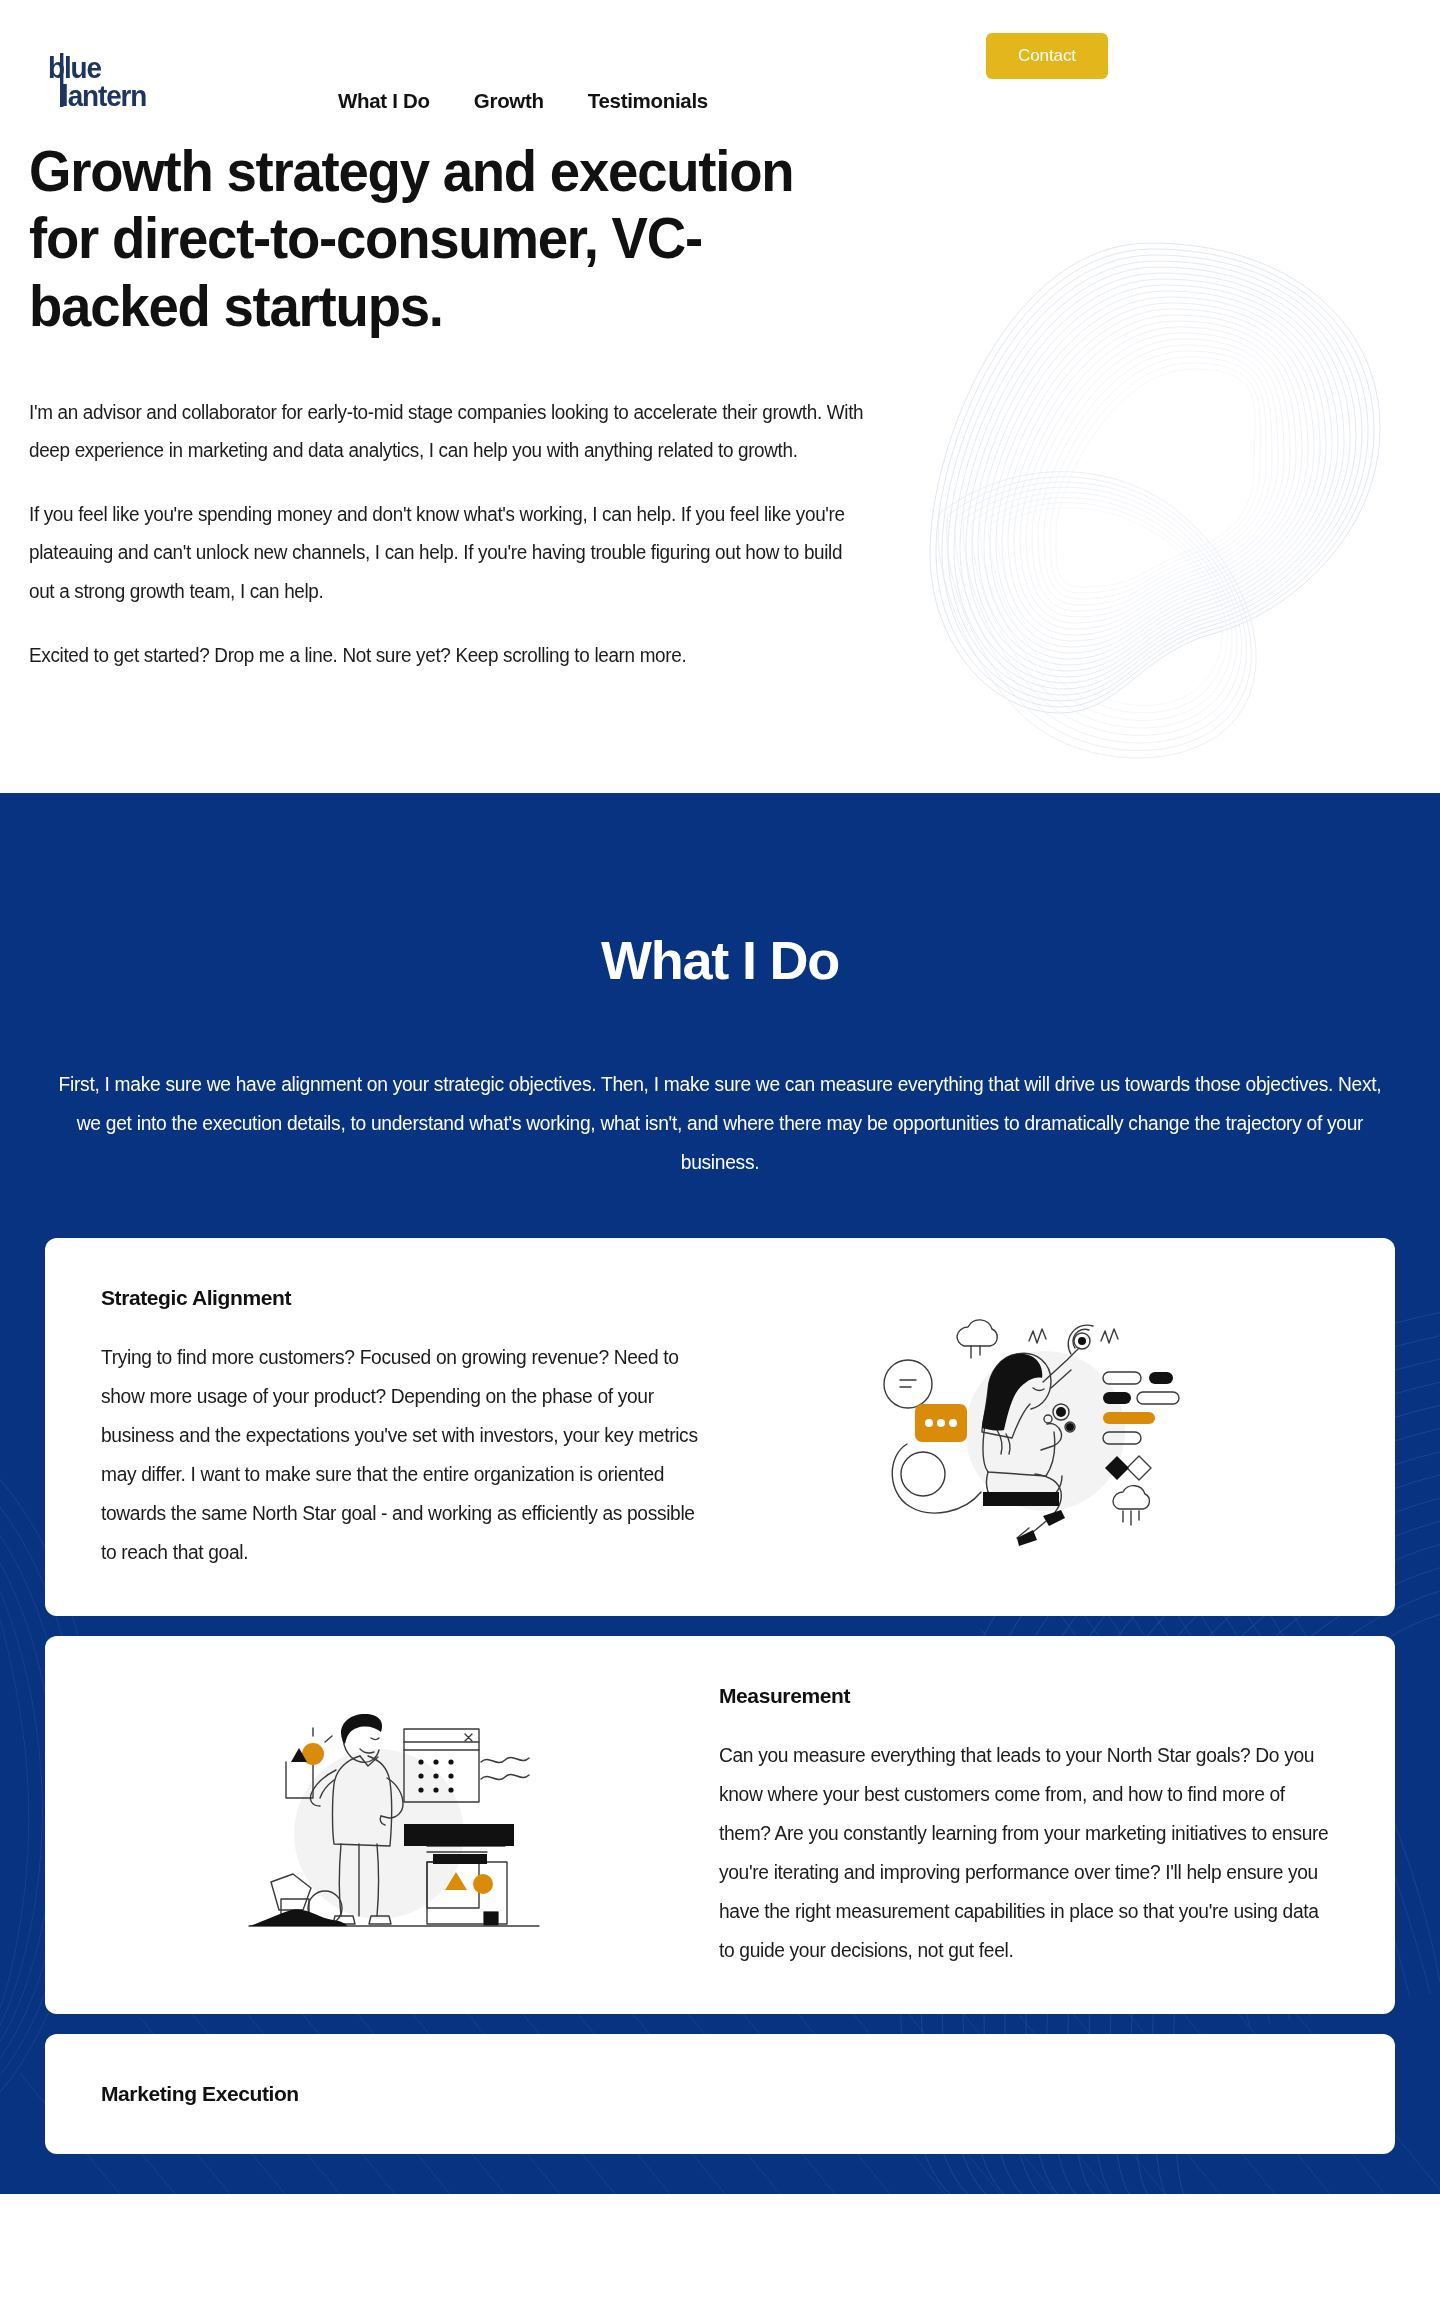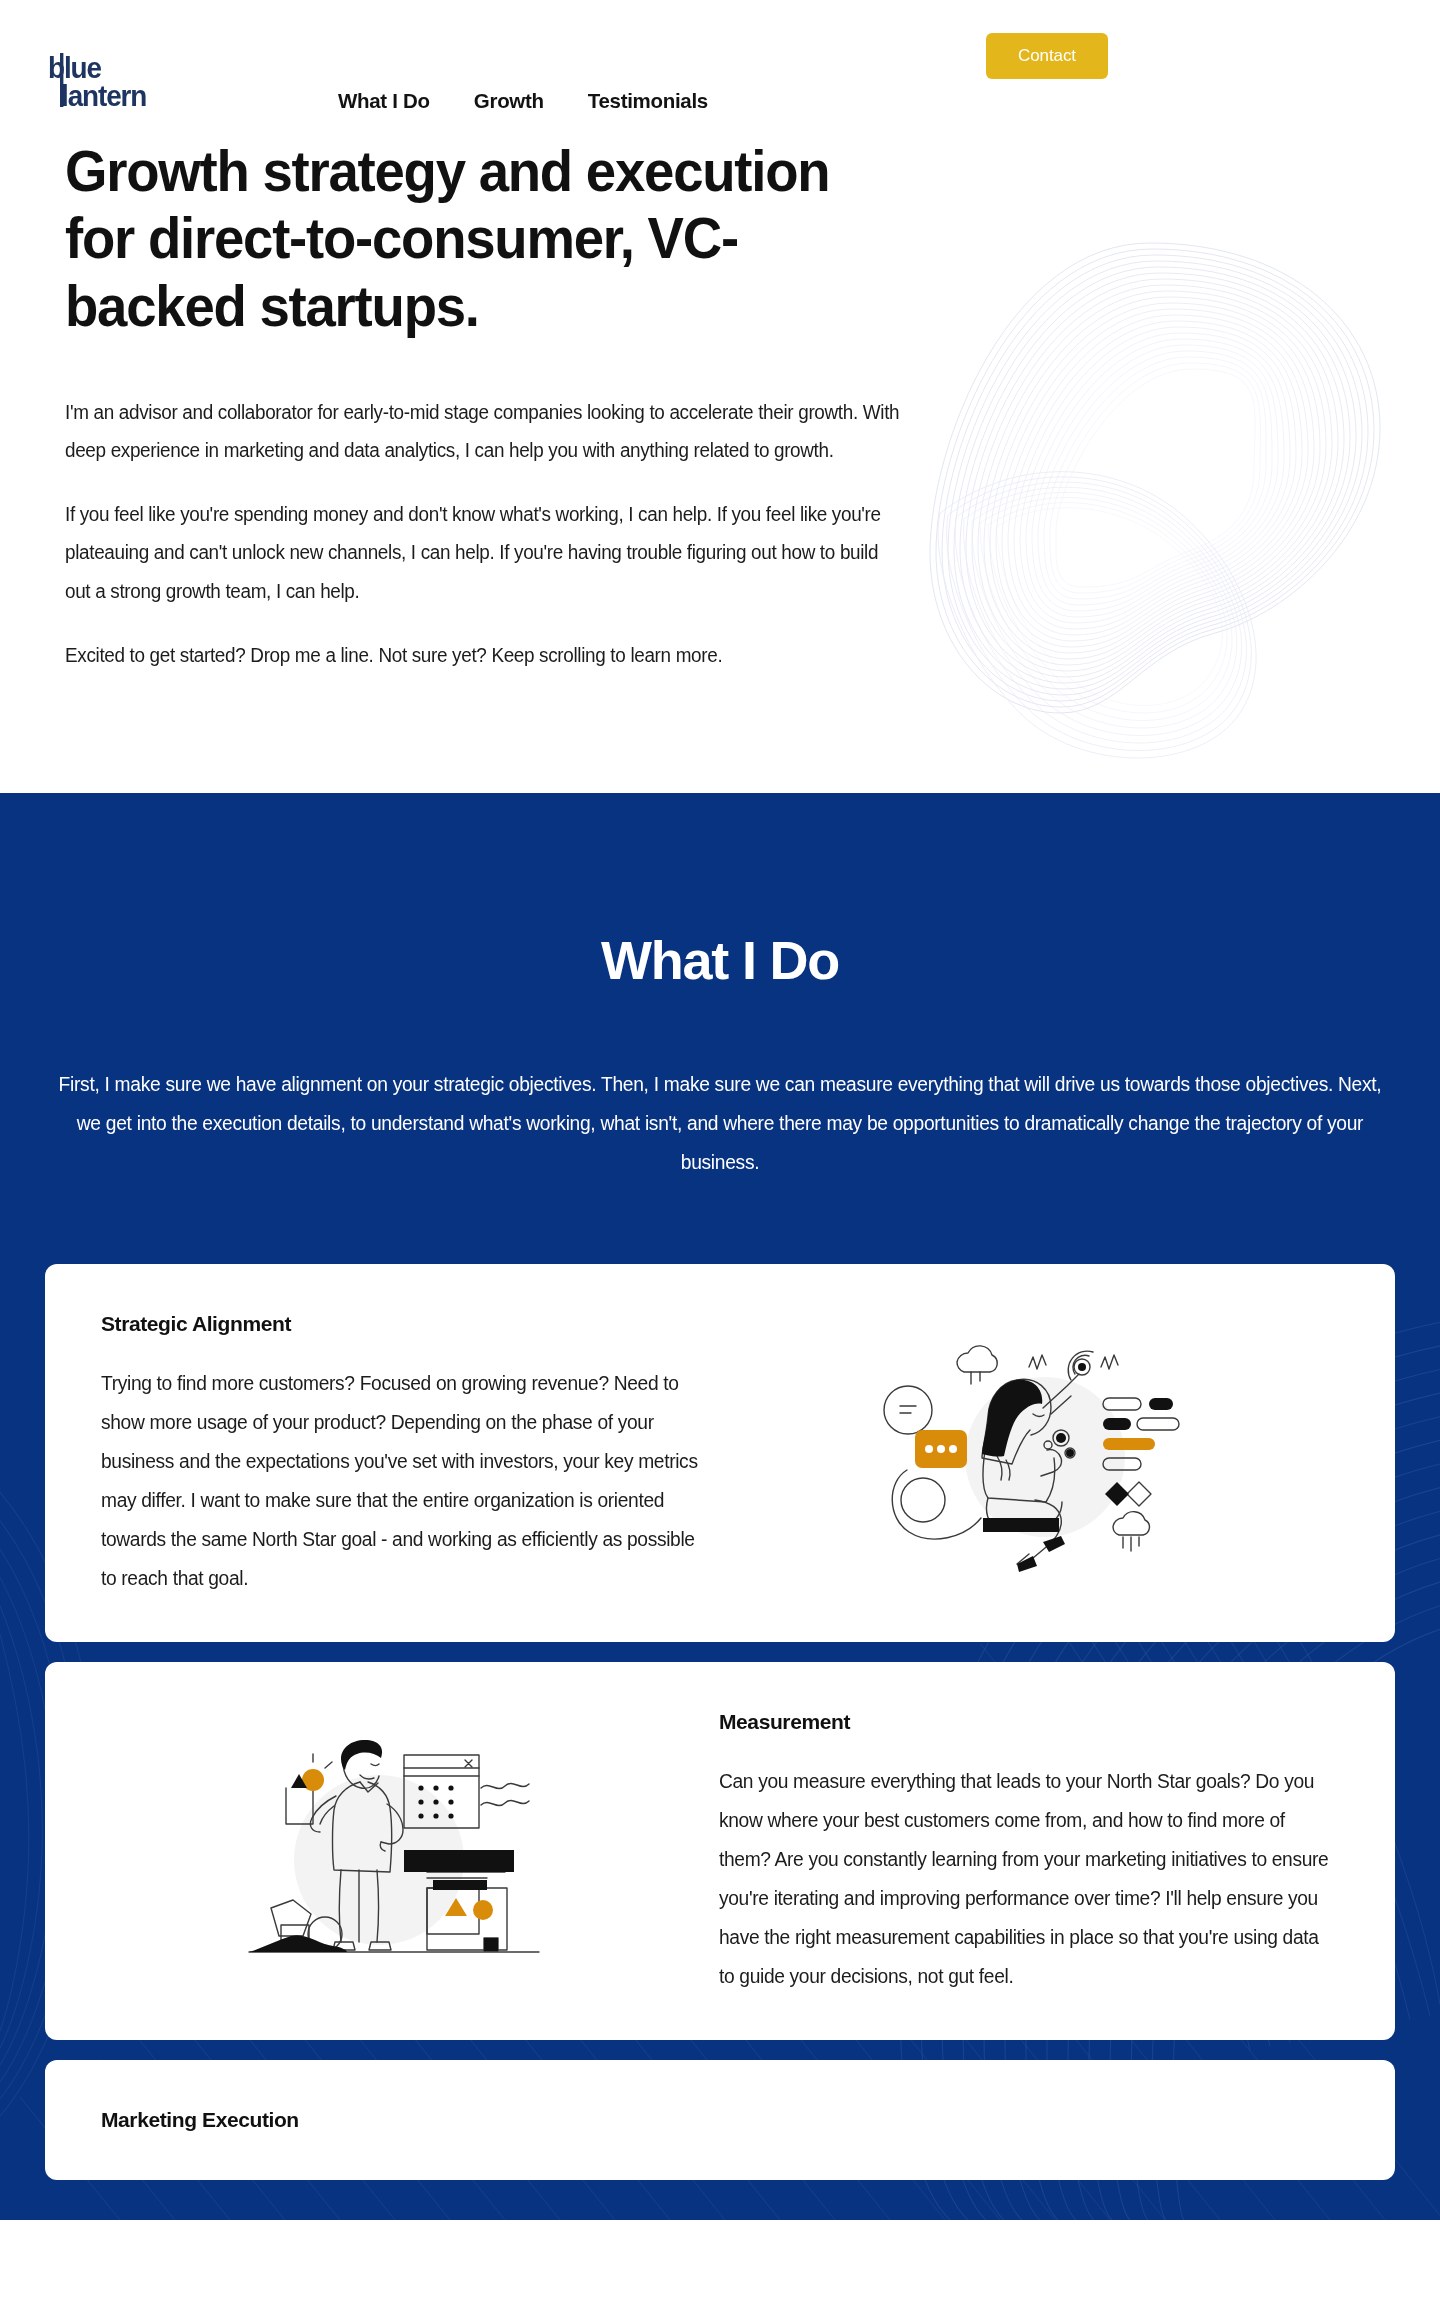--- a/index.html
+++ b/index.html
@@ -85,24 +85,23 @@
     top: 100px;
     width: 660px;
     height: 560px;
     pointer-events: none;
     z-index: 0;
   }
 
   .hero-inner {
     position: relative;
     z-index: 2;
-    padding-left: 45px;
+    padding-left: 29px;
     padding-top: 24px;
     width: 920px;
-    margin-left: 20px;
   }
 
   .hero-title {
     font-family: "Liberation Sans Narrow", "Liberation Sans", sans-serif;
     font-size: 58px;
     line-height: 1.16;
     font-weight: 700;
     letter-spacing: -1.3px;
     color: #111111;
     max-width: 860px;
@@ -158,21 +157,21 @@
     text-align: center;
     font-family: "Liberation Sans", sans-serif;
     font-size: 19.5px;
     line-height: 2.0;
     color: #ffffff;
     letter-spacing: -0.3px;
     transform: scaleX(0.985);
   }
 
   
-  .cards { margin-top: 82px; }
+  .cards { margin-top: 56px; }
 
   .card {
     position: relative;
     background: #ffffff;
     border-radius: 12px;
     margin: 0 45px 20px 45px;
     padding: 48px 56px 44px 56px;
     display: flex;
     align-items: flex-start;
     min-height: 300px;

